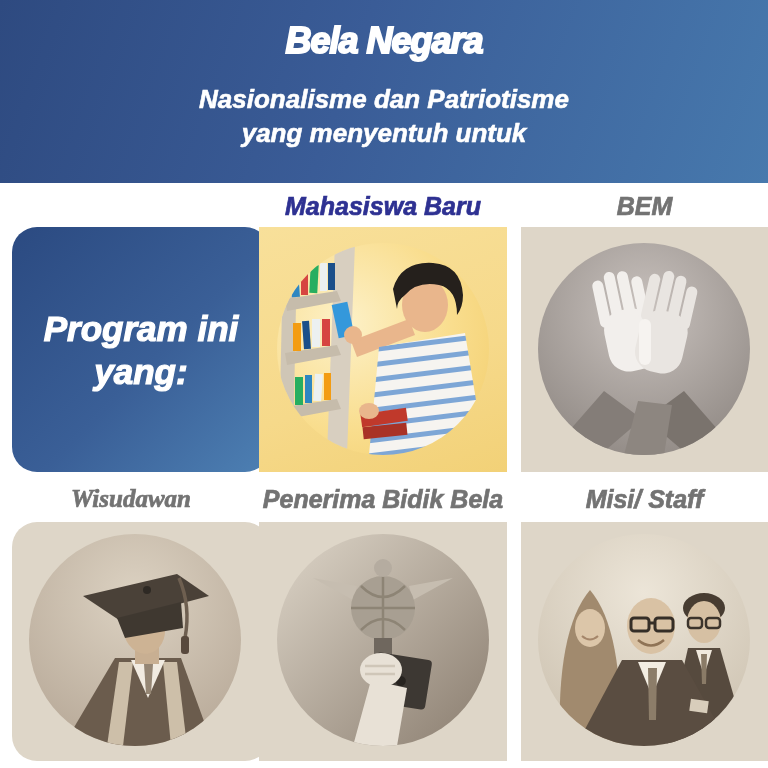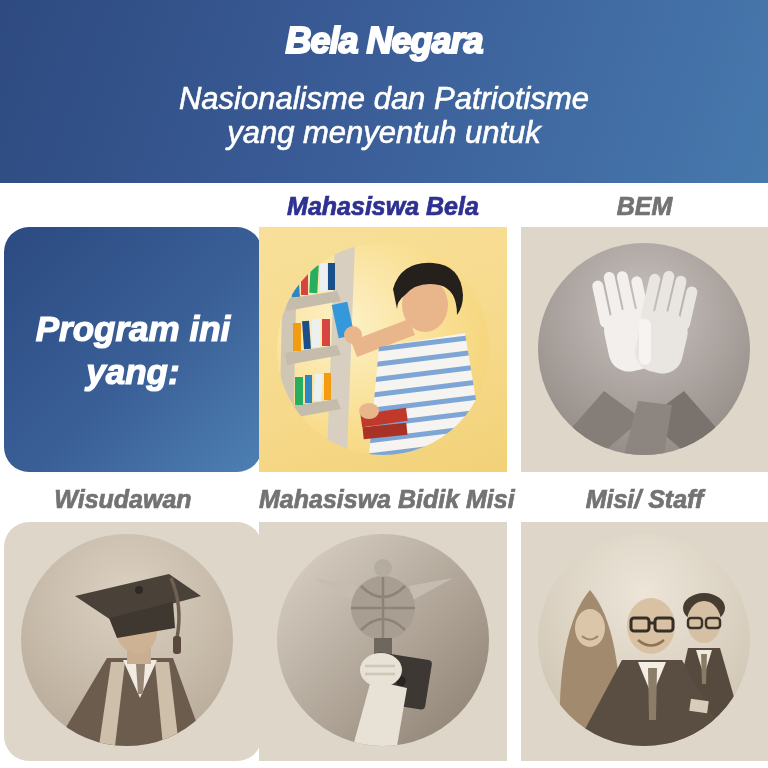--- a/index.html
+++ b/index.html
@@ -6,40 +6,40 @@
   .page{position:relative;width:768px;height:768px;background:#ffffff;overflow:hidden;
         font-family:"Liberation Sans",sans-serif;}
 
   
   .header{position:absolute;left:0;top:0;width:768px;height:183px;
           background:linear-gradient(110deg,#2e4a80 0%,#3a5c97 45%,#4779ad 100%);}
   .title{position:absolute;left:0;top:20px;width:768px;text-align:center;
          color:#ffffff;font-style:italic;font-weight:bold;font-size:36px;
          letter-spacing:-1px;-webkit-text-stroke:2px #ffffff;}
   .subtitle{position:absolute;left:0;top:82px;width:768px;text-align:center;
-            color:#ffffff;font-style:italic;font-weight:normal;font-size:31px;
+            color:#ffffff;font-style:italic;font-weight:bold;font-size:26px;
             line-height:34px;-webkit-text-stroke:0.6px #ffffff;}
 
   
   .cat-label{position:absolute;height:32px;line-height:32px;text-align:center;
              font-style:italic;font-weight:bold;font-size:25px;white-space:nowrap;
              -webkit-text-stroke:0.7px currentColor;}
   .lbl-blue{color:#2e3192;}
   .lbl-tan{color:#737373;}
   .row1-lbl{top:190px;}
   .row2-lbl{top:483px;}
-  .col1-lbl{left:0;width:246px;}
+  .col1-lbl{left:8px;width:246px;font-family:Liberation Serif, serif;}
   .col2-lbl{left:259px;width:248px;}
   .col3-lbl{left:521px;width:247px;}
 
   
   .panel{position:absolute;}
   .row1-panel{top:227px;height:245px;}
   .row2-panel{top:522px;height:239px;}
-  .col1{left:4px;width:258px;border-radius:25px;}
+  .col1{left:12px;width:258px;border-radius:25px;}
   .col2{left:259px;width:248px;}
   .col3{left:521px;width:247px;}
   .beige{background:#ded6c8;}
   .yellow{background:linear-gradient(160deg,#f8e09a 0%,#f6d98a 60%,#f2d177 100%);}
   .intro{background:linear-gradient(135deg,#2b4a81 0%,#3a5f97 55%,#4d80b3 100%);
          display:flex;align-items:center;justify-content:center;}
   .intro-text{color:#ffffff;font-style:italic;font-weight:bold;font-size:35px;
               line-height:43px;text-align:center;-webkit-text-stroke:1.2px #ffffff;}
 
   
@@ -56,21 +56,21 @@
 <div class="page">
 
   <div class="header">
     <div class="title">Bela Negara</div>
     <div class="subtitle">
       <div>Nasionalisme dan Patriotisme</div>
       <div>yang menyentuh untuk</div>
     </div>
   </div>
 
-  <div class="cat-label lbl-blue row1-lbl col2-lbl">Mahasiswa Bela</div>
+  <div class="cat-label lbl-blue row1-lbl col2-lbl">Mahasiswa Baru</div>
   <div class="cat-label lbl-tan row1-lbl col3-lbl">BEM</div>
 
   <div class="panel row1-panel col1 intro">
     <div class="intro-text">
       <div>Program ini</div>
       <div>yang:</div>
     </div>
   </div>
 
   <div class="panel row1-panel col2 yellow">
@@ -155,21 +155,21 @@
           <rect x="124" y="30" width="11" height="50" rx="5.5"></rect>
           <rect x="137" y="38" width="11" height="44" rx="5.5"></rect>
         </g>
 
         <rect x="101" y="76" width="12" height="46" rx="6" fill="#f6f3f0"></rect>
       </svg>
     </div>
   </div>
 
   <div class="cat-label lbl-tan row2-lbl col1-lbl">Wisudawan</div>
-  <div class="cat-label lbl-tan row2-lbl col2-lbl">Mahasiswa Bidik Misi</div>
+  <div class="cat-label lbl-tan row2-lbl col2-lbl">Penerima Bidik Bela</div>
   <div class="cat-label lbl-tan row2-lbl col3-lbl">Misi/ Staff</div>
 
   <div class="panel row2-panel col1 beige">
     <div class="circle" aria-label="graduate-in-cap-and-gown">
       <svg viewBox="0 0 212 212">
         <defs>
           <radialGradient id="sbg1" cx="50%" cy="30%" r="85%">
             <stop offset="0%" stop-color="#dcd2c2"></stop>
               <stop offset="100%" stop-color="#b3a493"></stop>
           </radialGradient>

